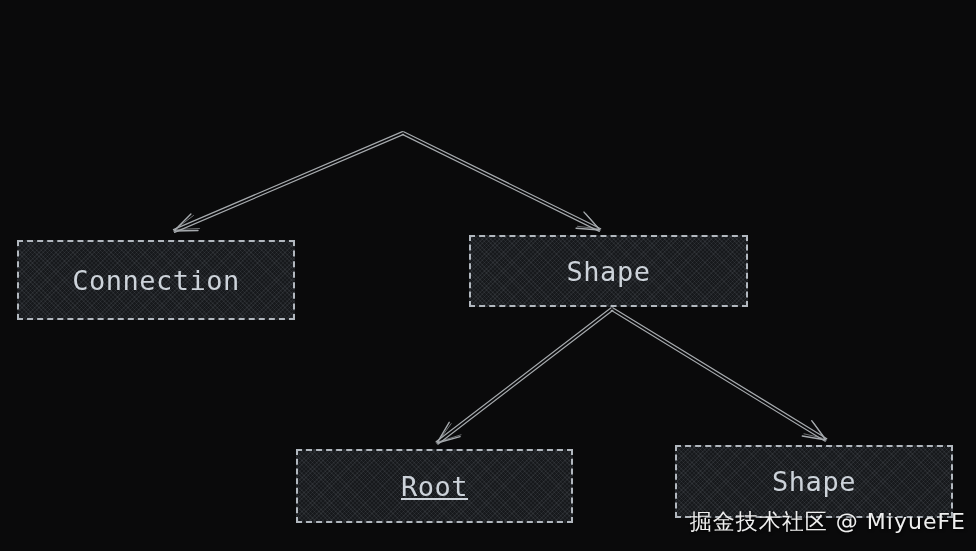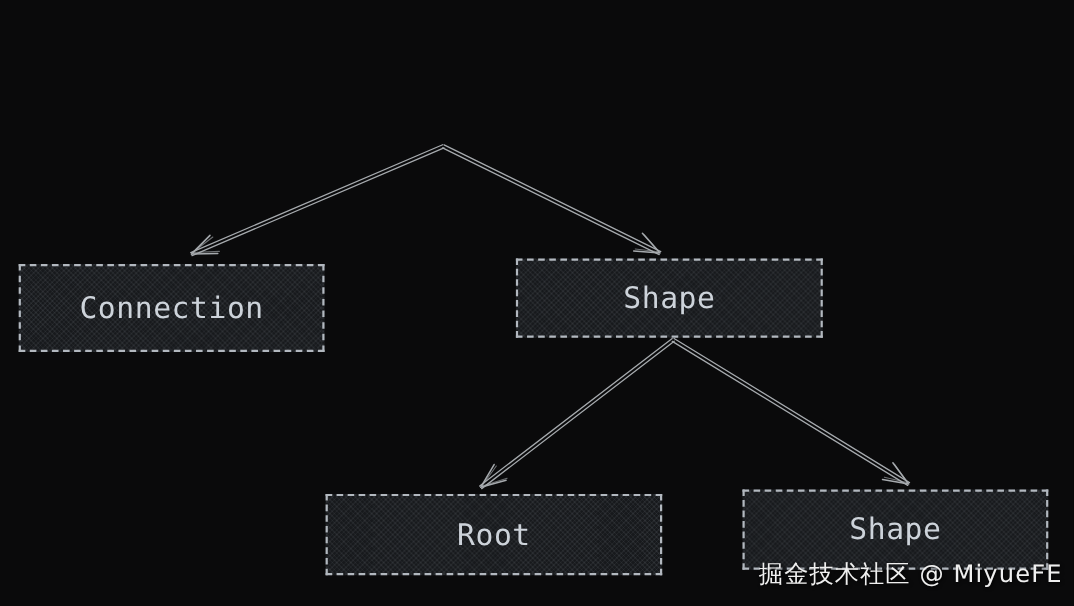--- a/index.html
+++ b/index.html
@@ -26,21 +26,21 @@
     background-image:
       repeating-linear-gradient(45deg,  rgba(205,215,225,0.07) 0 1px, transparent 1px 3px),
       repeating-linear-gradient(135deg, rgba(205,215,225,0.07) 0 1px, transparent 1px 3px);
     color: #cdd3da;
     font-size: 27px;
     letter-spacing: 0.5px;
   }
   #node-base       { left: 252px; top:  25px; width: 296px; height: 107px; }
   #node-connection { left:  17px; top: 240px; width: 278px; height:  80px; }
   #node-shape      { left: 469px; top: 235px; width: 279px; height:  72px; }
-  #node-root       { left: 296px; top: 449px; width: 306px; height:  74px; }
+  #node-root       { left: 296px; top: 449px; width: 277px; height:  74px; text-decoration: underline; }
   #node-label      { left: 675px; top: 445px; width: 278px; height:  73px; }
 
   #edges {
     position: absolute;
     left: 0; top: 0;
     width: 976px; height: 551px;
     pointer-events: none;
   }
   #edges path {
     fill: none;

